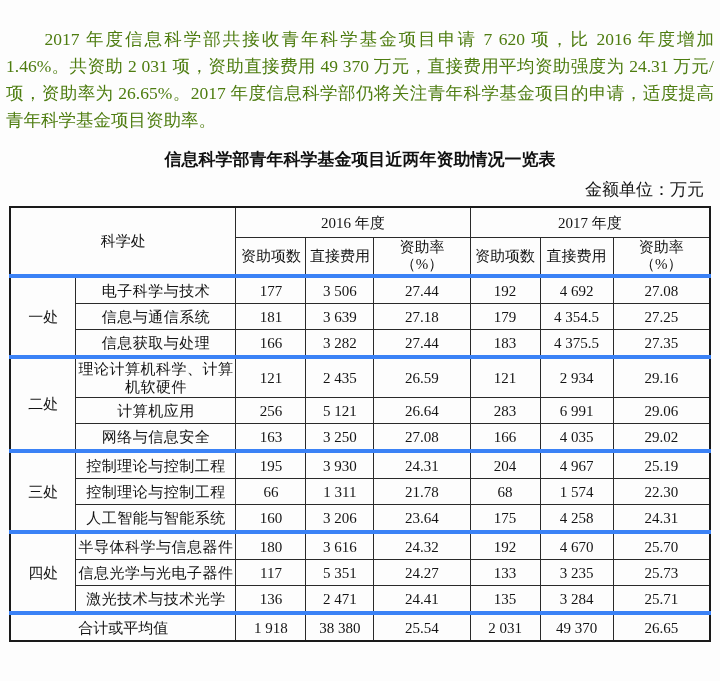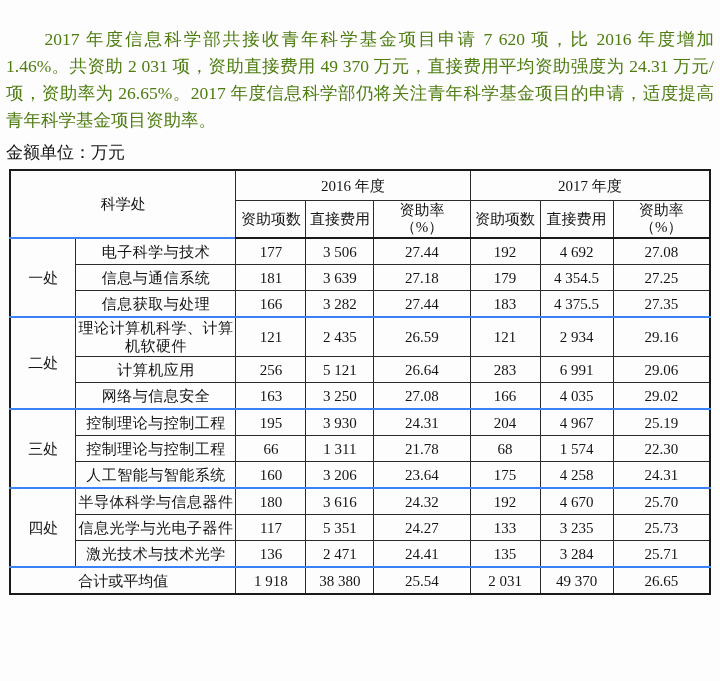--- a/index.html
+++ b/index.html
@@ -35,20 +35,21 @@
     margin-top: 14px;
     text-align: center;
     font-family: "DejaVu Sans", "Liberation Sans", sans-serif;
     font-weight: bold;
     font-size: 17px;
     color: #111;
   }
 
   .unit-note {
     margin: 7px 10px 5px 0;
+    text-align: right;
     font-size: 17px;
     color: #141414;
   }
 
   table.fund {
     border-collapse: collapse;
     table-layout: fixed;
     width: 700px;
     margin: 0 auto;
     border: 2px solid #1a1a1a;
@@ -61,31 +62,32 @@
     font-weight: normal;
     padding: 1px 2px;
     height: 23px;
     line-height: 18px;
     color: #141414;
     overflow: hidden;
   }
   .fund thead th { height: 25px; }
   .fund thead .year-row th { height: 27px; }
   .fund .rate-head { line-height: 17px; }
-  .fund tr.gtop td { border-top: 2px solid #3b82f6; font-family: Liberation Serif, serif; }
+  .fund tr.gtop td { border-top: 4px solid #3b82f6; font-family: Liberation Serif, serif; }
   .fund thead tr:last-child th { border-bottom: 2px solid #1a1a1a; }
   .fund td.field-cell { letter-spacing: 0.5px; }
 </style>
 </head>
 <body>
 
 <main class="doc">
 
   <p class="intro">2017 年度信息科学部共接收青年科学基金项目申请 7 620 项，比 2016 年度增加 1.46%。共资助 2 031 项，资助直接费用 49 370 万元，直接费用平均资助强度为 24.31 万元/项，资助率为 26.65%。2017 年度信息科学部仍将关注青年科学基金项目的申请，适度提高青年科学基金项目资助率。</p>
 
+  <div class="tbl-caption">信息科学部青年科学基金项目近两年资助情况一览表</div>
   <div class="unit-note">金额单位：万元</div>
 
   <table class="fund">
     <colgroup>
       <col style="width:66px">
         <col style="width:160px">
       <col style="width:70px">
         <col style="width:68px">
         <col style="width:96px">
       <col style="width:70px">

